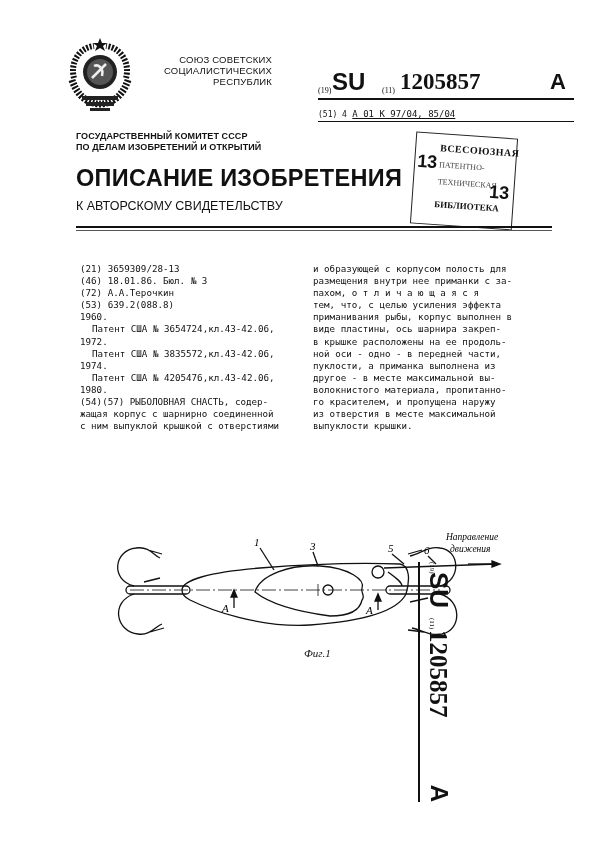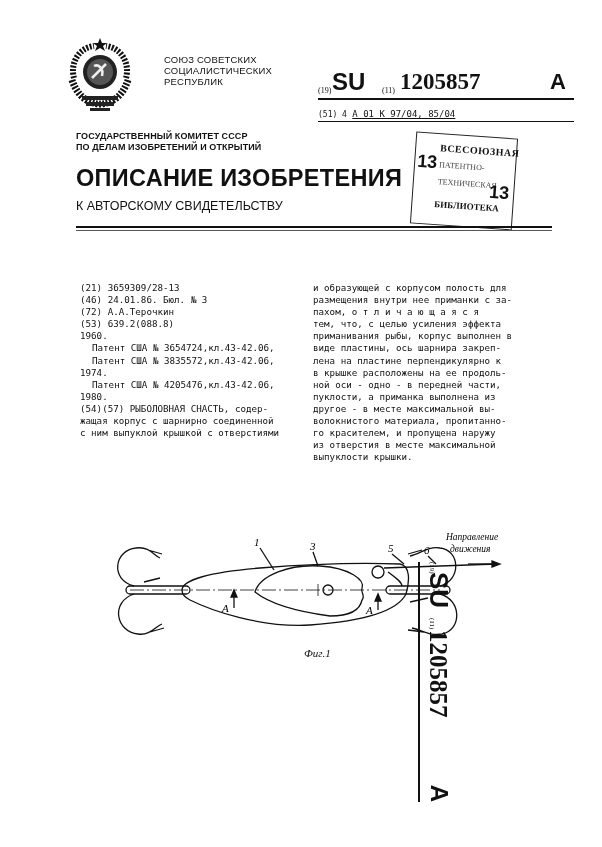--- a/index.html
+++ b/index.html
@@ -1,21 +1,21 @@
 <!DOCTYPE html>
 <html><head>
 <meta charset="utf-8">
 <style>
   html, body { margin: 0; padding: 0; background: #ffffff; }
   body { width: 602px; height: 847px; position: relative; overflow: hidden; color: #111; font-family: "DejaVu Sans Mono", monospace; }
   .abs { position: absolute; }
 
   .emblem { left: 64px; top: 34px; width: 72px; height: 80px; }
   .ussr { left: 164px; top: 54px; font-family: "Liberation Sans", sans-serif; font-size: 9.5px; line-height: 11px; letter-spacing: 0.2px; }
-  .ussr div { white-space: nowrap; }
+  .ussr div { white-space: nowrap; text-align: right; }
 
   .pat-no { left: 318px; top: 72px; width: 256px; height: 26px; border-bottom: 2px solid #111; }
   .pat-no .sm { font-family: "Liberation Serif", serif; font-size: 8px; position: absolute; top: 14px; }
   .pat-no .su { font-family: "Liberation Sans", sans-serif; font-weight: bold; font-size: 24px; position: absolute; left: 14px; top: -4px; }
   .pat-no .num { font-family: "Liberation Serif", serif; font-weight: bold; font-size: 23px; position: absolute; left: 82px; top: -3px; }
   .pat-no .kind { font-family: "Liberation Sans", sans-serif; font-weight: bold; font-size: 22px; position: absolute; right: 8px; top: -3px; }
 
   .ipc { left: 318px; top: 108px; width: 256px; border-bottom: 1.5px solid #111; font-size: 9px; line-height: 12px; white-space: nowrap; }
 
   .committee { left: 76px; top: 131px; font-family: "Liberation Sans", sans-serif; font-size: 9px; line-height: 11px; font-weight: bold; letter-spacing: 0.1px; }
@@ -28,21 +28,21 @@
   .rule2 { left: 76px; top: 230px; width: 476px; height: 1px; background: #555; }
 
   .stamp { left: 413px; top: 135px; width: 100px; height: 90px; border: 1.5px solid #222; transform: rotate(4deg); font-family: "Liberation Serif", serif; }
   .stamp .l1 { position: absolute; left: 24px; top: 8px; font-size: 10px; font-weight: bold; letter-spacing: 0.5px; }
   .stamp .l2 { position: absolute; left: 24px; top: 26px; font-size: 8px; color: #444; }
   .stamp .l3 { position: absolute; left: 24px; top: 43px; font-size: 8px; color: #444; }
   .stamp .l4 { position: absolute; left: 22px; top: 65px; font-size: 9px; font-weight: bold; }
   .stamp .n1 { position: absolute; left: 2px; top: 18px; font-size: 18px; font-weight: bold; font-family: "Liberation Sans", sans-serif; }
   .stamp .n2 { position: absolute; right: 4px; top: 44px; font-size: 18px; font-weight: bold; font-family: "Liberation Sans", sans-serif; }
 
-  .col { font-size: 9.2px; line-height: 12.1px; white-space: nowrap; margin-top: 19px; }
+  .col { font-size: 9.2px; line-height: 12.1px; white-space: nowrap; }
   .col-left { left: 80px; top: 263px; }
   .col-left .indent { padding-left: 12px; }
   .col-right { left: 313px; top: 263px; }
 
   .side { left: 548px; top: 430px; width: 40px; height: 240px; }
   .side-inner { position: absolute; left: 20px; top: 120px; transform-origin: 0 0; transform: translate(-120px, 12px) rotate(90deg); width: 240px; height: 28px; border-bottom: 2px solid #111; }
   .side-inner .sm { position: absolute; font-family: "Liberation Serif", serif; font-size: 7px; top: 12px; }
   .side-inner .su { position: absolute; left: 10px; top: -6px; font-family: "Liberation Sans", sans-serif; font-weight: bold; font-size: 26px; }
   .side-inner .num { position: absolute; left: 68px; top: -4px; font-family: "Liberation Serif", serif; font-weight: bold; font-size: 25px; }
   .side-inner .kind { position: absolute; right: 0px; top: -5px; font-family: "Liberation Sans", sans-serif; font-weight: bold; font-size: 24px; }
@@ -99,42 +99,42 @@
   <span class="l4">БИБЛИОТЕКА</span>
 </div>
 
 <div class="abs title">ОПИСАНИЕ ИЗОБРЕТЕНИЯ</div>
 <div class="abs subtitle">К АВТОРСКОМУ СВИДЕТЕЛЬСТВУ</div>
 <div class="abs rule1"></div>
 <div class="abs rule2"></div>
 
 <div class="abs col col-left" id="biblio">
     <div>(21) 3659309/28-13</div>
-    <div>(46) 24.01.86. Бюл. № 3</div>
+    <div>(46) 18.01.86. Бюл. № 3</div>
     <div>(72) А.А.Терочкин</div>
     <div>(53) 639.2(088.8)</div>
     <div>1960.</div>
     <div class="indent">Патент США № 3654724,кл.43-42.06,</div>
+    <div>1972.</div>
     <div class="indent">Патент США № 3835572,кл.43-42.06,</div>
     <div>1974.</div>
     <div class="indent">Патент США № 4205476,кл.43-42.06,</div>
     <div>1980.</div>
     <div>(54)(57) РЫБОЛОВНАЯ СНАСТЬ, содер-</div>
     <div>жащая корпус  с шарнирно соединенной</div>
     <div>с ним выпуклой крышкой с отверстиями</div>
   </div>
 
 <div class="abs col col-right" id="claims">
     <div>и образующей с корпусом полость для</div>
     <div>размещения внутри нее приманки с за-</div>
     <div>пахом, о т л и ч а ю щ а я с я</div>
     <div>тем, что, с целью усиления эффекта</div>
     <div>приманивания рыбы, корпус выполнен в</div>
     <div>виде пластины, ось шарнира закреп-</div>
-    <div>лена на пластине перпендикулярно к</div>
     <div>в крышке расположены на ее продоль-</div>
     <div>ной оси - одно - в передней части,</div>
     <div>пуклости, а приманка выполнена из</div>
     <div>другое - в месте максимальной вы-</div>
     <div>волокнистого материала, пропитанно-</div>
     <div>го красителем, и пропущена наружу</div>
     <div>из отверстия в месте максимальной</div>
     <div>выпуклости крышки.</div>
   </div>
 

